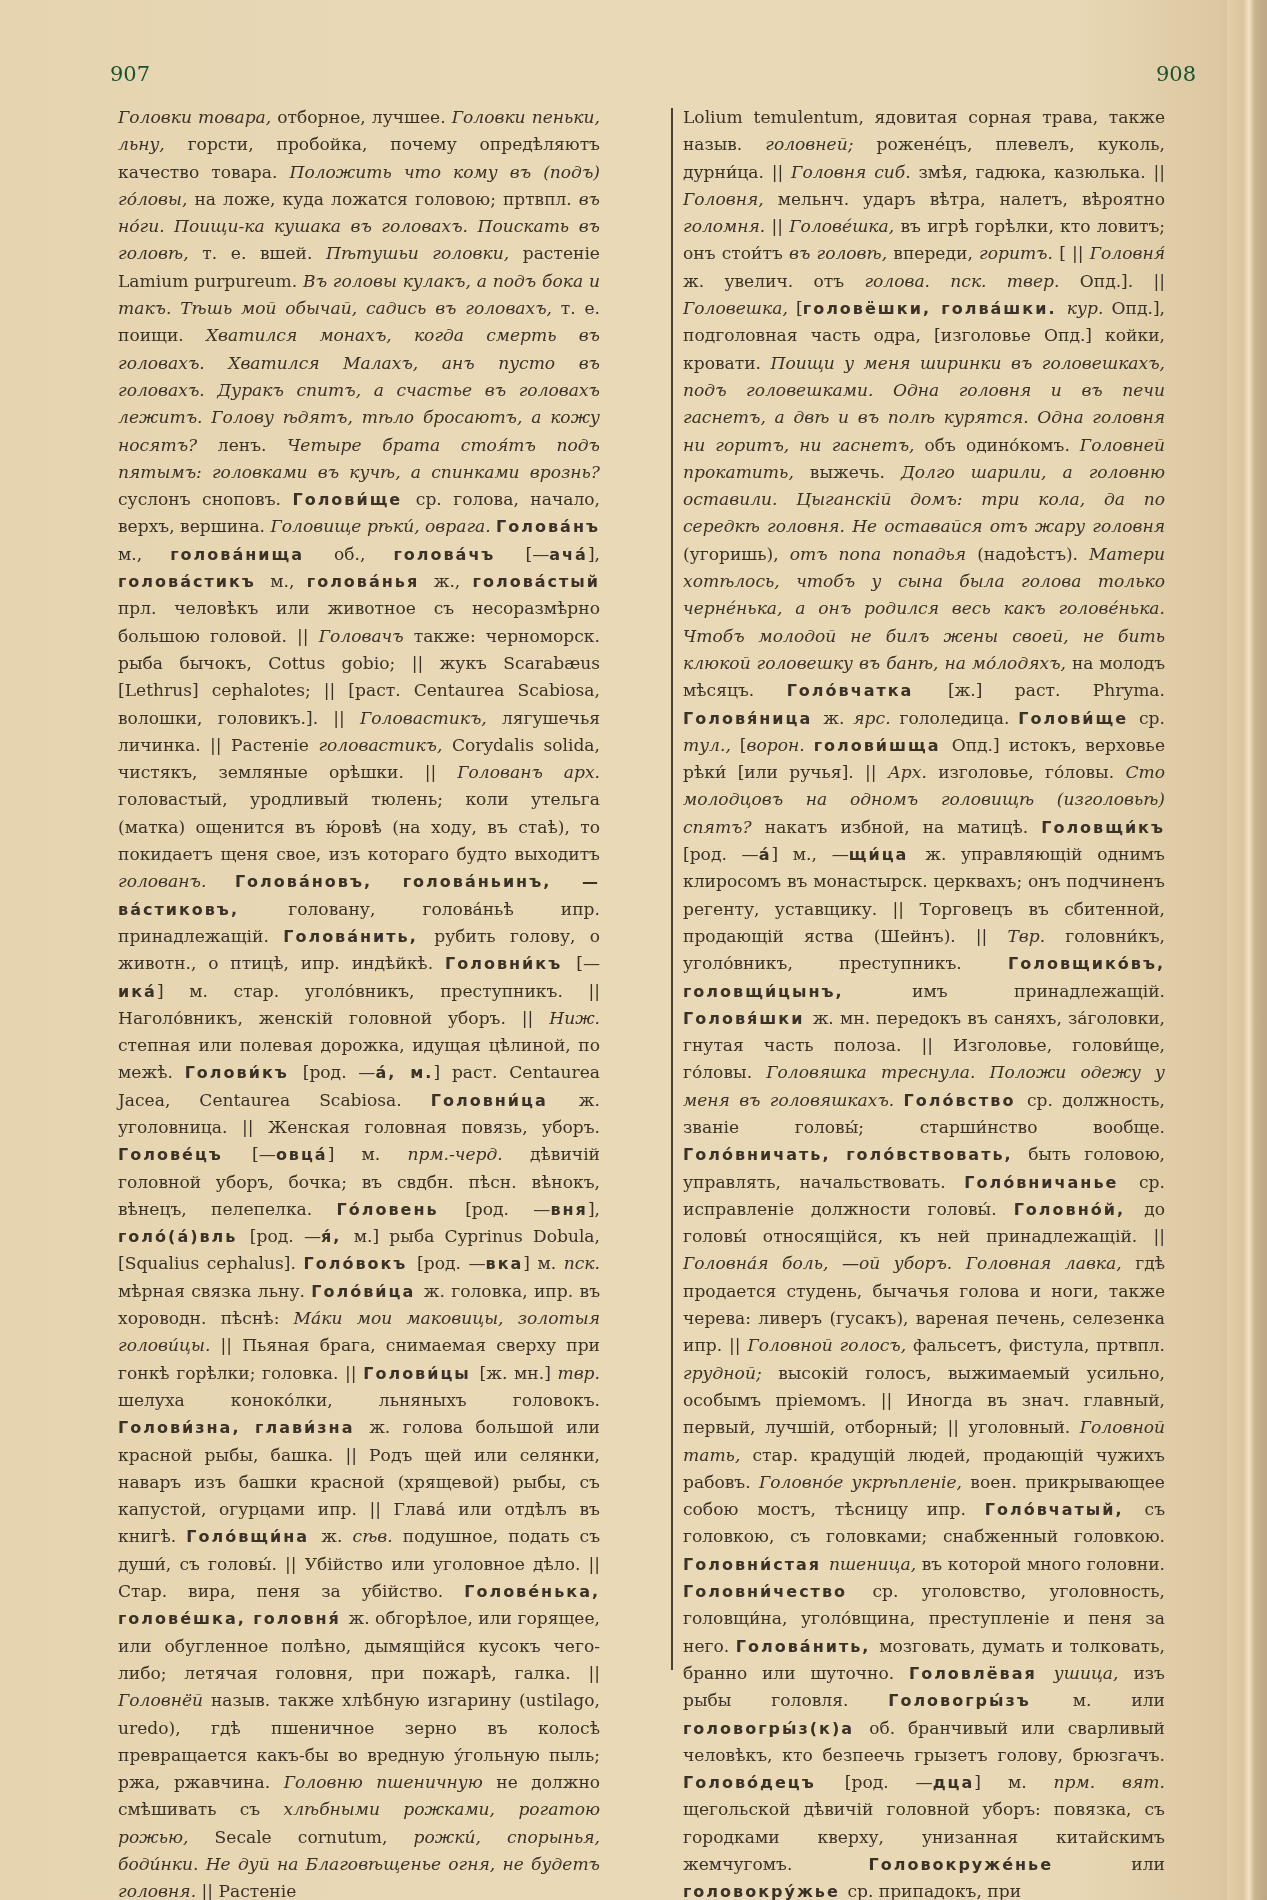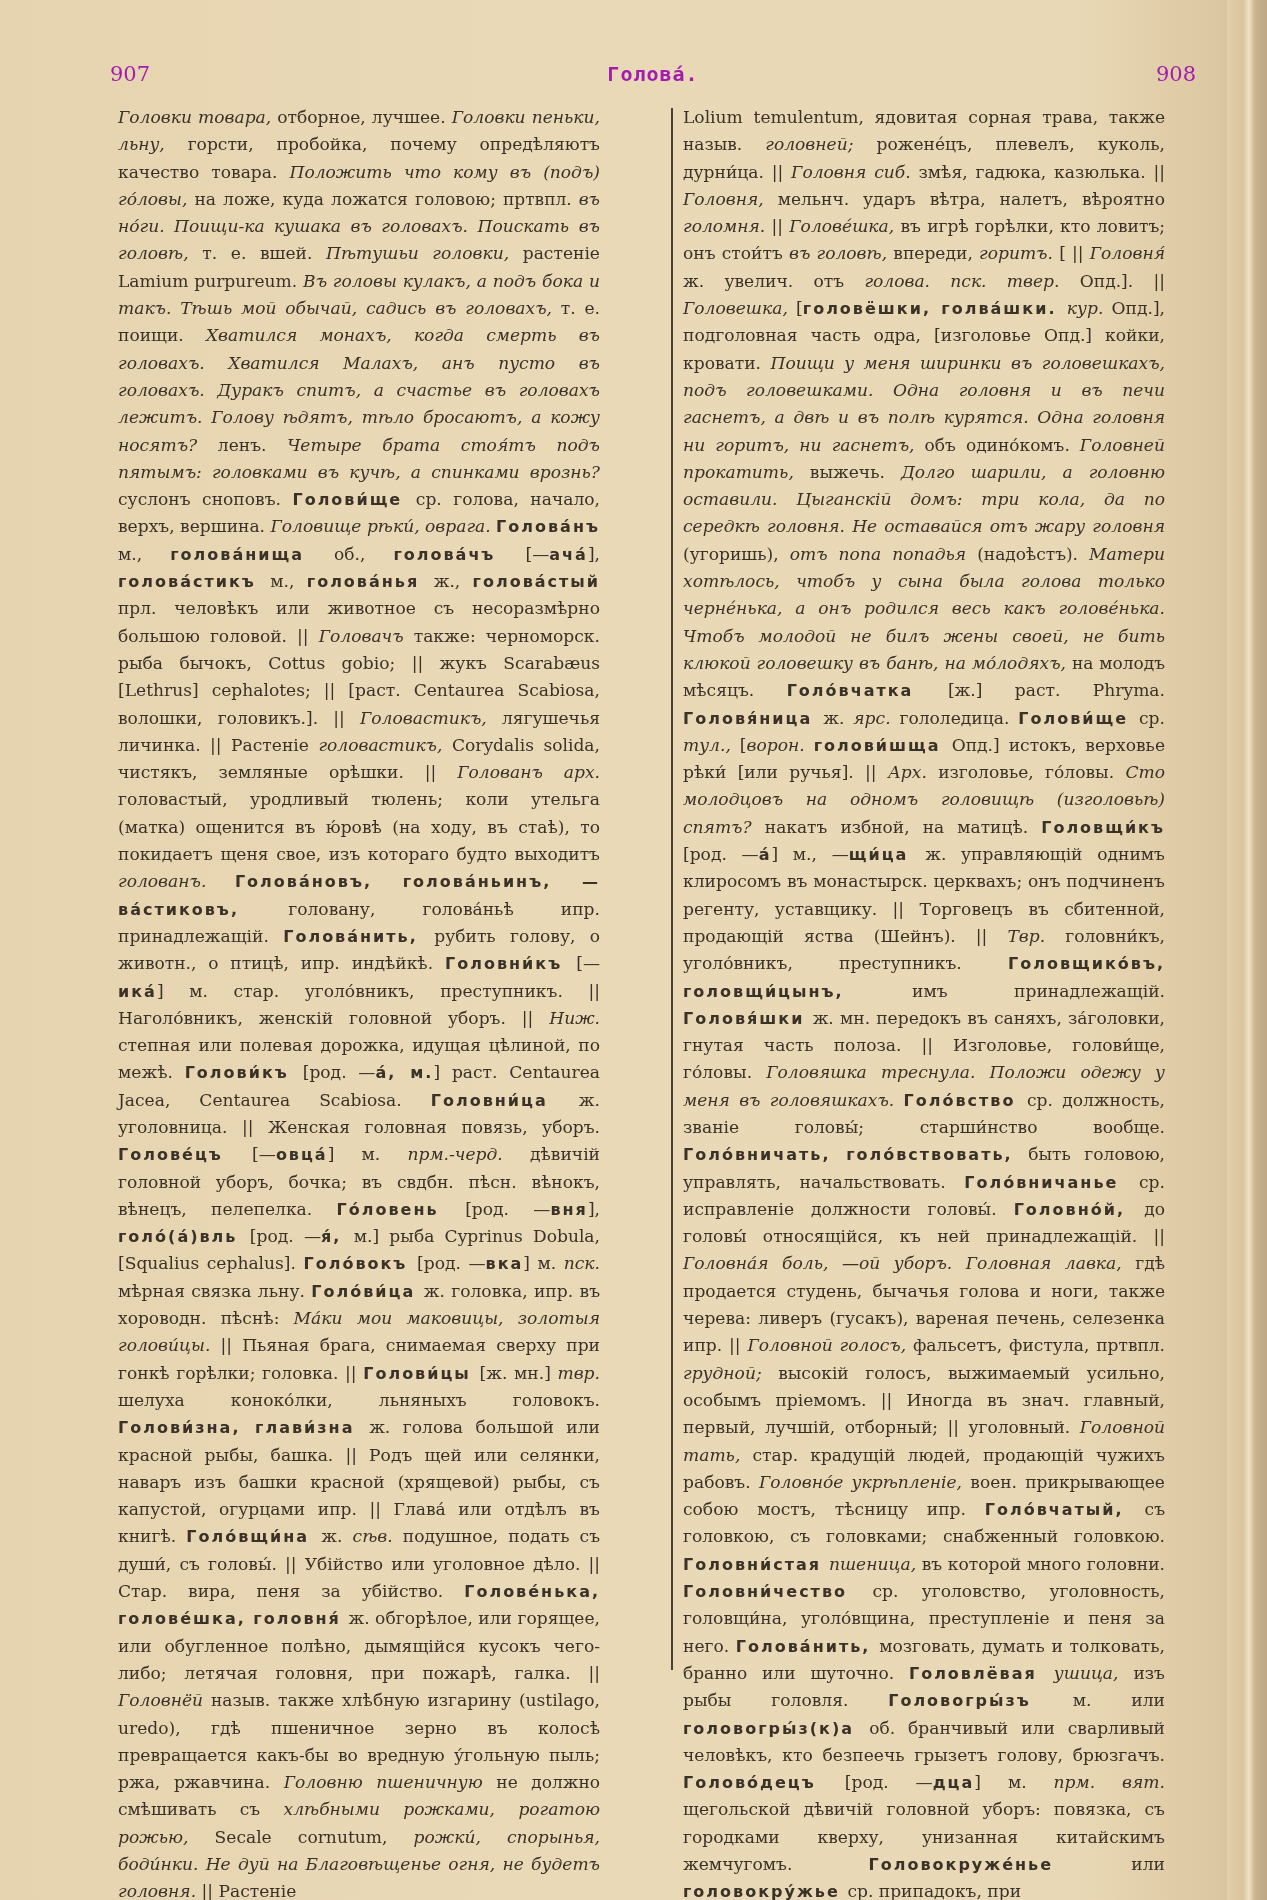--- a/index.html
+++ b/index.html
@@ -10,21 +10,21 @@
     font-family: "DejaVu Serif", "Liberation Serif", serif;
     color: #3a3127;
     position: relative;
   }
   .page-edge {
     position: absolute; top: 0; right: 0; width: 40px; height: 1900px;
     background: linear-gradient(90deg, #e3cfa9 0%, #d9c49d 40%, #f0e2c4 55%, #c9b48d 70%, #bca683 100%);
   }
   .header {
     position: absolute; top: 62px; left: 110px; width: 1086px; height: 30px;
-    font-size: 21px; color: #a21caf;
+    font-size: 21px; color: #14532d;
   }
   .header .pn-left { position: absolute; left: 0; top: 0; }
   .header .pn-right { position: absolute; right: 0; top: 0; text-align: right; }
   .header .title { position: absolute; left: 0; right: 0; text-align: center; top: 0; letter-spacing: 1px; font-weight: bold; font-family: "DejaVu Sans Mono", "Liberation Mono", monospace; font-size: 20px; }
   .col {
     position: absolute; top: 104px; width: 482px;
     font-size: 17.1px; line-height: 27.3px; text-align: justify;
     hyphens: manual;
   }
   .col-left { left: 118px; }
@@ -38,21 +38,20 @@
   .b { font-weight: bold; font-family: "DejaVu Sans", "Liberation Sans", sans-serif; letter-spacing: 2px; font-size: 16px; }
   .s { font-size: 17px; }
 </style>
 </head>
 <body>
 
 <div class="page-edge"></div>
 
 <div class="header">
   <span class="pn-left">907</span>
-  <span class="title">Голова́.</span>
   <span class="pn-right">908</span>
 </div>
 
 <div class="col col-left">
   <p><span class="i">Головки товара, </span><span>отборное, лучшее. </span><span class="i">Головки пеньки, льну, </span><span>горсти, пробойка, почему опредѣляютъ качество товара. </span><span class="i">Положить что кому въ (подъ) го́ловы, </span><span>на ложе, куда ложатся головою; </span><span class="s">пртвпл. </span><span class="i">въ но́ги. Поищи-ка кушака въ головахъ. Поискать въ головѣ, </span><span>т. е. вшей. </span><span class="i">Пѣтушьи головки, </span><span>растенiе Lamium purpureum. </span><span class="i">Въ головы кулакъ, а подъ бока и такъ. Тѣшь мой обычай, садись въ головахъ, </span><span>т. е. поищи. </span><span class="i">Хватился монахъ, когда смерть въ головахъ. Хватился Малахъ, анъ пусто въ головахъ. Дуракъ спитъ, а счастье въ головахъ лежитъ. Голову ѣдятъ, тѣло бросаютъ, а кожу носятъ? </span><span>ленъ. </span><span class="i">Четыре брата стоя́тъ подъ пятымъ: головками въ кучѣ, а спинками врознь? </span><span>суслонъ сноповъ. </span><span class="b">Голови́ще </span><span>ср. голова, начало, верхъ, вершина. </span><span class="i">Головище рѣки́, оврага. </span><span class="b">Голова́нъ </span><span>м., </span><span class="b">голова́нища </span><span class="s">об., </span><span class="b">голова́чъ </span><span>[—</span><span class="b">ача́</span><span>], </span><span class="b">голова́стикъ </span><span>м., </span><span class="b">голова́нья </span><span>ж., </span><span class="b">голова́стый </span><span class="s">прл. </span><span>человѣкъ или животное съ несоразмѣрно большою головой. || </span><span class="i">Головачъ </span><span>также: черноморск. рыба бычокъ, Cottus gobio; || жукъ Scarabæus [Lethrus] cephalotes; || [раст. Centaurea Scabiosa, волошки, головикъ.]. || </span><span class="i">Головастикъ, </span><span>лягушечья личинка. || Растенiе </span><span class="i">головастикъ, </span><span>Corydalis solida, чистякъ, земляные орѣшки. || </span><span class="i">Голованъ арх. </span><span>головастый, уродливый тюлень; коли утельга (матка) ощенится въ ю́ровѣ (на ходу, въ стаѣ), то покидаетъ щеня свое, изъ котораго будто выходитъ </span><span class="i">голованъ. </span><span class="b">Голова́новъ, голова́ньинъ, —ва́стиковъ, </span><span>головану, голова́ньѣ ипр. принадлежащiй. </span><span class="b">Голова́нить, </span><span>рубить голову, </span><span class="s">о животн., о птицѣ, ипр. </span><span>индѣйкѣ. </span><span class="b">Головни́къ </span><span>[—</span><span class="b">ика́</span><span>] м. стар. уголо́вникъ, преступникъ. || Наголо́вникъ, женскiй головной уборъ. || </span><span class="i">Ниж. </span><span>степная или полевая дорожка, идущая цѣлиной, по межѣ. </span><span class="b">Голови́къ </span><span>[род. —</span><span class="b">а́, м.</span><span>] раст. Centaurea Jacea, Centaurea Scabiosa. </span><span class="b">Головни́ца </span><span>ж. уголовница. || Женская головная повязь, уборъ. </span><span class="b">Голове́цъ </span><span>[—</span><span class="b">овца́</span><span>] м. </span><span class="i">прм.-черд. </span><span>дѣвичiй головной уборъ, бочка; въ свдбн. пѣсн. вѣнокъ, вѣнецъ, пелепелка. </span><span class="b">Го́ловень </span><span>[род. —</span><span class="b">вня</span><span>], </span><span class="b">голо́(а́)вль </span><span>[род. —</span><span class="b">я́, </span><span>м.] рыба Cyprinus Dobula, [Squalius cephalus]. </span><span class="b">Голо́вокъ </span><span>[род. —</span><span class="b">вка</span><span>] м. </span><span class="i">пск. </span><span>мѣрная связка льну. </span><span class="b">Голо́ви́ца </span><span>ж. головка, ипр. въ хороводн. пѣснѣ: </span><span class="i">Ма́ки мои маковицы, золотыя голови́цы. </span><span>|| Пьяная брага, снимаемая сверху при гонкѣ горѣлки; головка. || </span><span class="b">Голови́цы </span><span>[ж. мн.] </span><span class="i">твр. </span><span>шелуха коноко́лки, льняныхъ головокъ. </span><span class="b">Голови́зна, глави́зна </span><span>ж. голова большой или красной рыбы, башка. || Родъ щей или селянки, наваръ изъ башки красной (хрящевой) рыбы, съ капустой, огурцами ипр. || Глава́ или отдѣлъ въ книгѣ. </span><span class="b">Голо́вщи́на </span><span>ж. </span><span class="i">сѣв. </span><span>подушное, подать съ души́, съ головы́. || Убiйство или уголовное дѣло. || Стар. вира, пеня за убiйство. </span><span class="b">Голове́нька, голове́шка, головня́ </span><span>ж. обгорѣлое, или горящее, или обугленное полѣно, дымящiйся кусокъ чего-либо; летячая головня, при пожарѣ, галка. || </span><span class="i">Головнёй </span><span class="s">назыв. </span><span>также хлѣбную изгарину (ustilago, uredo), гдѣ пшеничное зерно въ колосѣ превращается какъ-бы во вредную у́гольную пыль; ржа, ржавчина. </span><span class="i">Головню пшеничную </span><span class="s">не должно смѣшивать съ </span><span class="i">хлѣбными рожками, рогатою рожью, </span><span>Secale cornutum, </span><span class="i">рожки́, спорынья, боди́нки. Не дуй на Благовѣщенье огня, не будетъ головня. </span><span>|| Растенiе</span></p>
 </div>
 
 <div class="rule"></div>
 
 <div class="col col-right">

